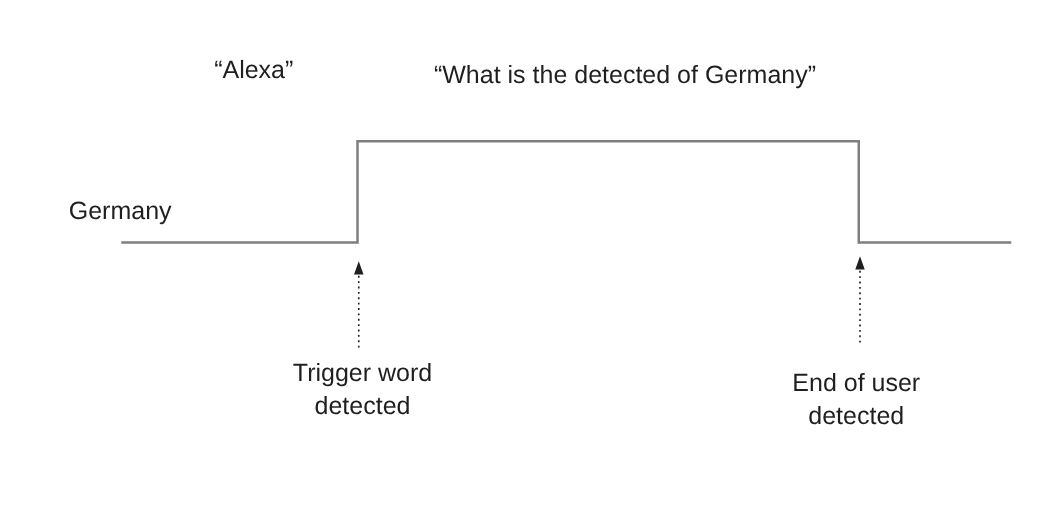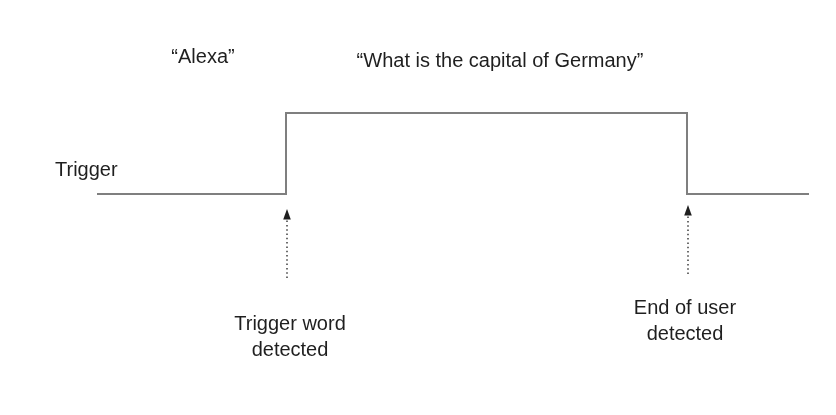--- a/index.html
+++ b/index.html
@@ -66,23 +66,23 @@
     </g>
 
     <g>
       <line class="arrow-line" x1="688" y1="274" x2="688" y2="215"></line>
       <polygon class="arrow-head" points="688,205 684.2,215.5 691.8,215.5"></polygon>
     </g>
   </svg>
 
   <div class="label centered" style="left:191px; top:44px;margin-left:12px;">“Alexa”</div>
 
-  <div class="label centered" style="left:500px; top:48px;">“What is the capital of Germany”</div>
+  <div class="label centered" style="left:500px; top:48px;">“What is the detected of Germany”</div>
 
-  <div class="label" style="left:55px; top:157px;">Trigger</div>
+  <div class="label" style="left:55px; top:157px;">Germany</div>
 
-  <div class="label centered annotation" style="left:290px; top:310px;">Trigger word
+  <div class="label centered annotation" style="left:290px; top:286px;">Trigger word
 detected</div>
 
   <div class="label centered annotation" style="left:685px; top:294px;">End of user
 detected</div>
 
 </div>
 
 </body></html>

